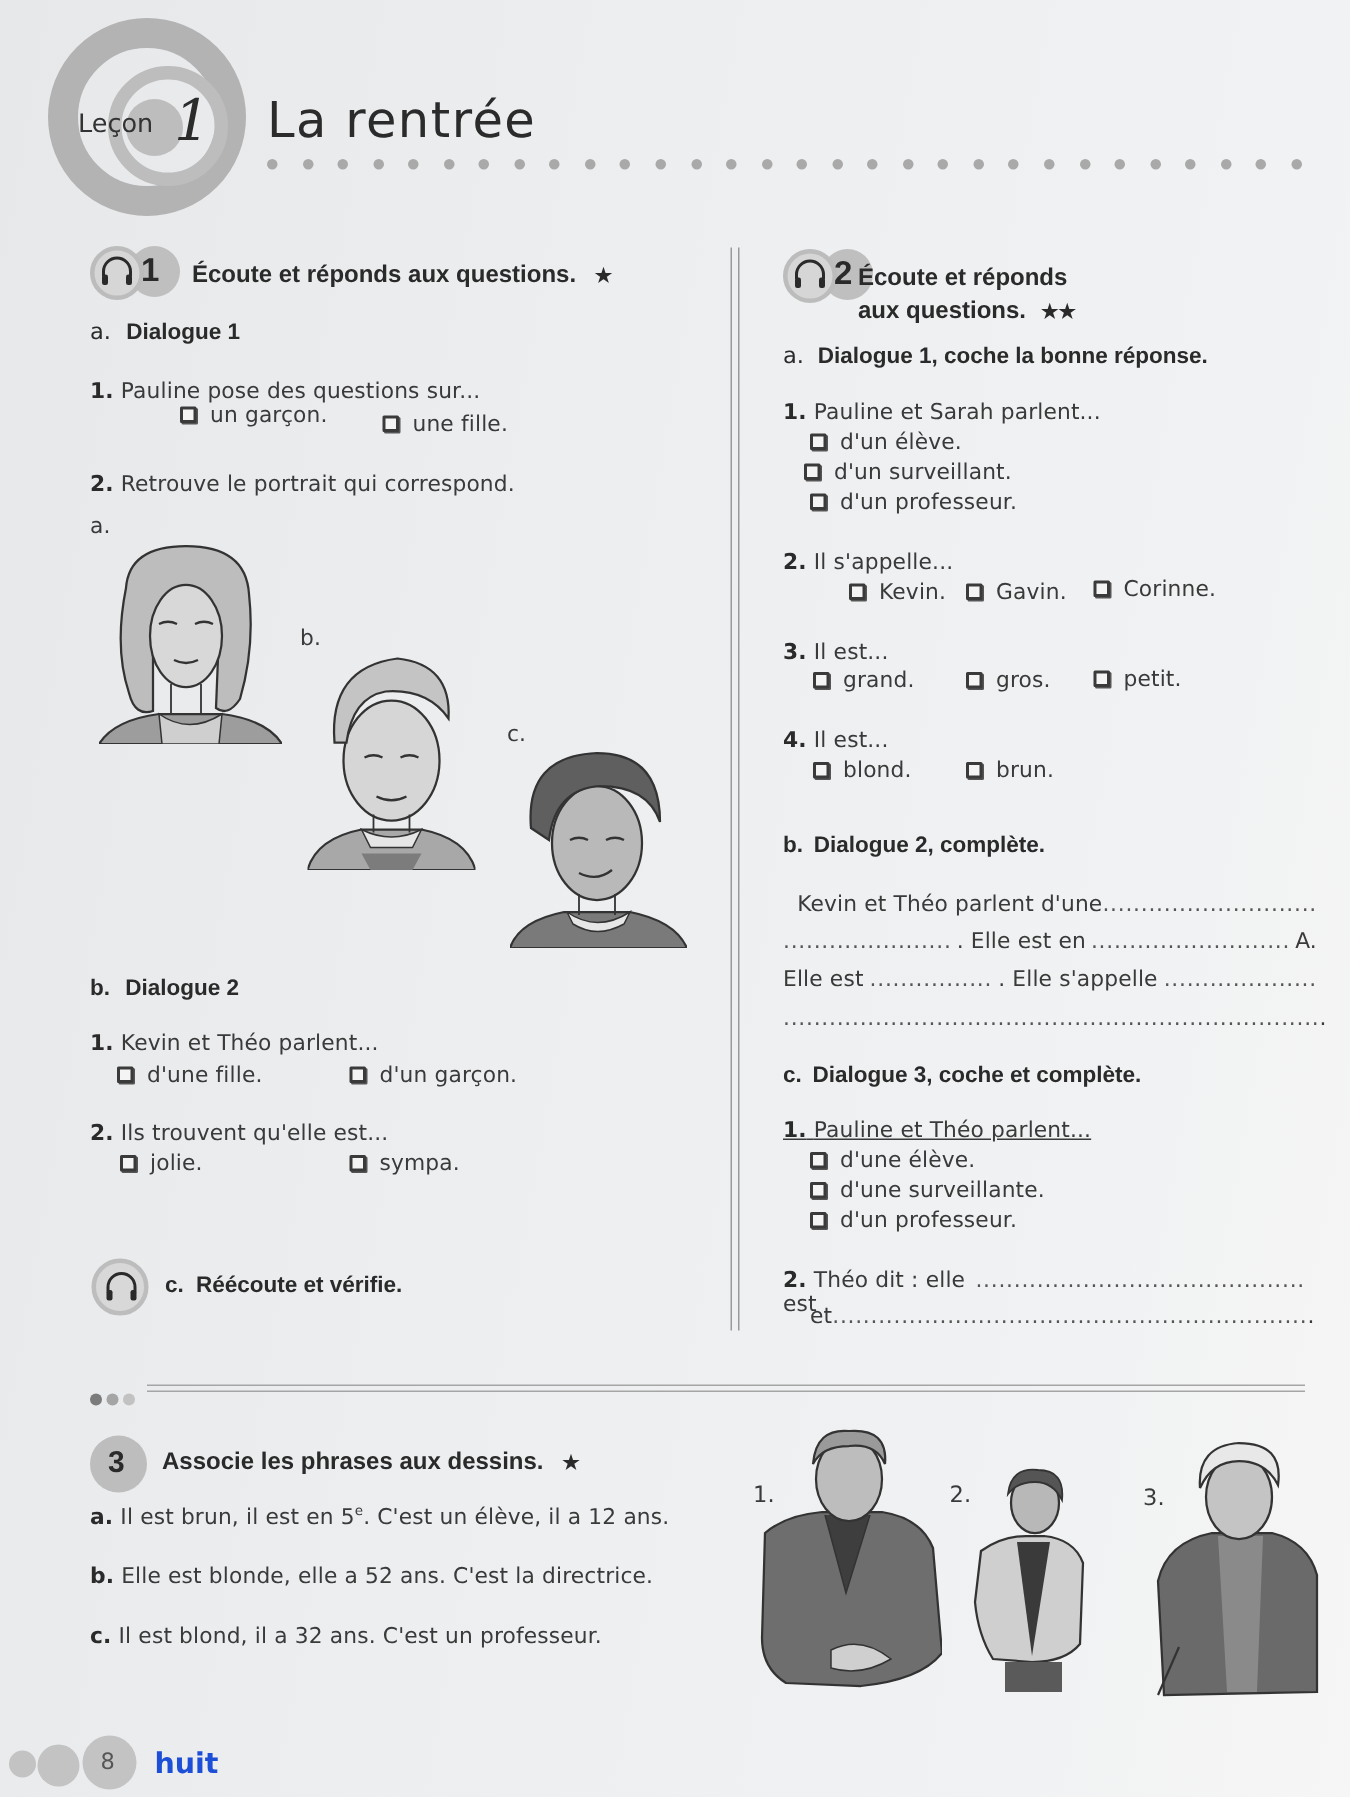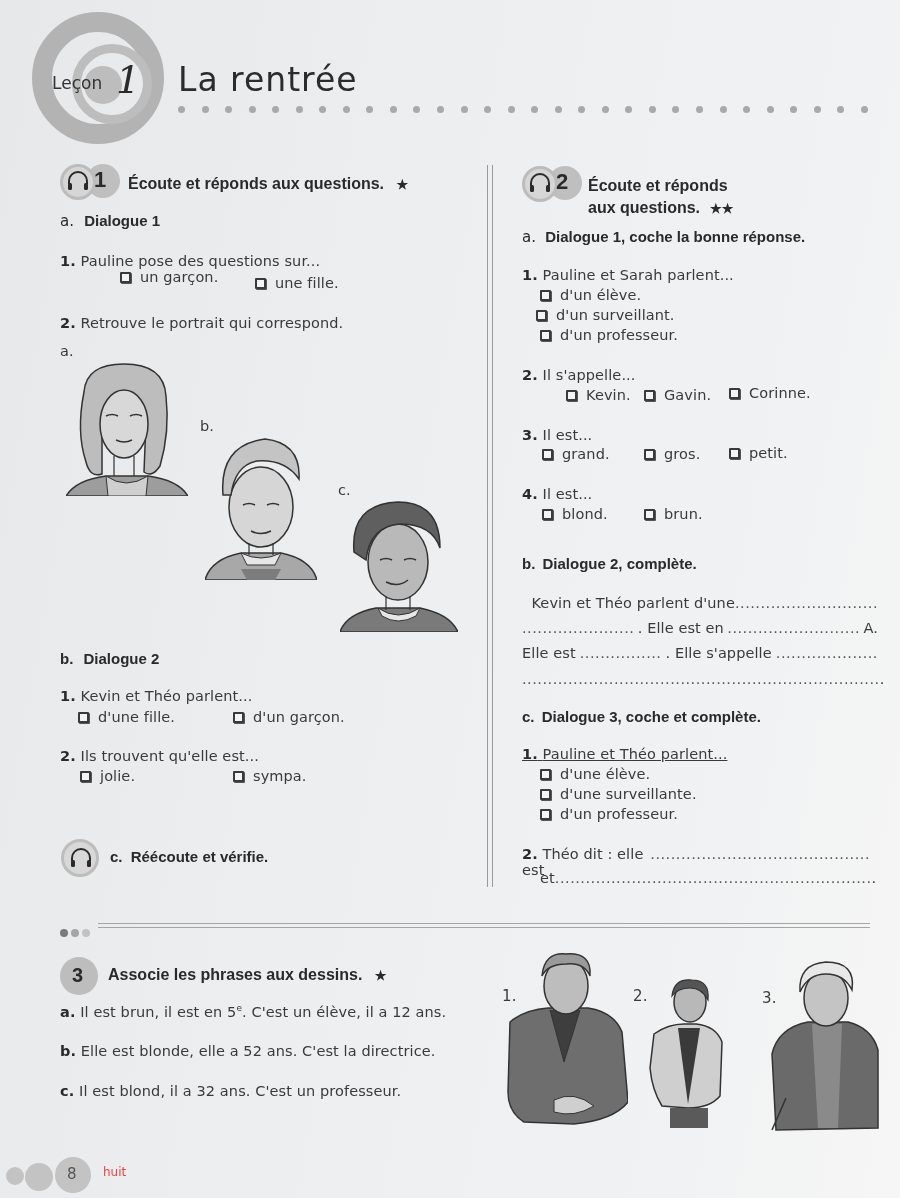--- a/index.html
+++ b/index.html
@@ -191,21 +191,21 @@
   <div class="c2"></div>
   <div class="c1">
     <svg class="hp" viewBox="0 0 24 22" style="left:3px;top:3px;">
       <path d="M3 14 V11 A9 9 0 0 1 21 11 V14" fill="none" stroke="#2a2a2a" stroke-width="2"></path>
       <rect x="2" y="13" width="4" height="7" rx="1.5" fill="#2a2a2a"></rect>
       <rect x="18" y="13" width="4" height="7" rx="1.5" fill="#2a2a2a"></rect>
     </svg>
   </div>
   <div class="n">2</div>
 </div>
-<div class="abs bold-head" style="left:588px; top:175px; font-size:16px; line-height:22px;">
+<div class="abs bold-head" style="left:572px; top:175px; font-size:16px; line-height:22px;">
   <div>Écoute et réponds</div>
   <div><span>aux questions.</span><span style="margin-left:10px; font-size:13px;">★★</span></div>
 </div>
 
 <div class="abs bold-head" style="left:522px; top:228px; font-size:15px;">
   <span style="font-weight:normal; font-family:'DejaVu Sans',sans-serif;">a.</span>
   <span style="margin-left:5px;">Dialogue 1, coche la bonne réponse.</span>
 </div>
 
 <div class="abs body-text" style="left:522px; top:267px;">
@@ -332,13 +332,13 @@
   <ellipse cx="58" cy="40" rx="22" ry="28" fill="#c4c4c4" stroke="#333" stroke-width="1.5"></ellipse>
   <path d="M32 34 Q30 6 58 4 Q88 4 84 32 Q76 16 58 16 Q40 16 32 34Z" fill="#e8e8e8" stroke="#333" stroke-width="1.5"></path>
   <path d="M18 140 L4 172" stroke="#333" stroke-width="1.5"></path>
 </svg>
 
 <div class="foot-c" style="left:6px; top:1167px; width:18px; height:18px;"></div>
 <div class="foot-c" style="left:25px; top:1163px; width:28px; height:28px;"></div>
 <div class="foot-c" style="left:55px; top:1157px; width:36px; height:36px;">
   <span style="position:absolute; left:12px; top:8px; font-family:'DejaVu Sans',sans-serif; font-size:15px; color:#555;">8</span>
 </div>
-<div class="abs" style="left:103px; top:1165px; font-family:'DejaVu Sans',sans-serif; font-size:12px; color:#ef4444;">huit</div>
+<div class="abs" style="left:103px; top:1165px; font-family:'DejaVu Sans',sans-serif; font-size:19px; color:#1d4ed8;font-weight:bold;">huit</div>
 
 </body></html>

